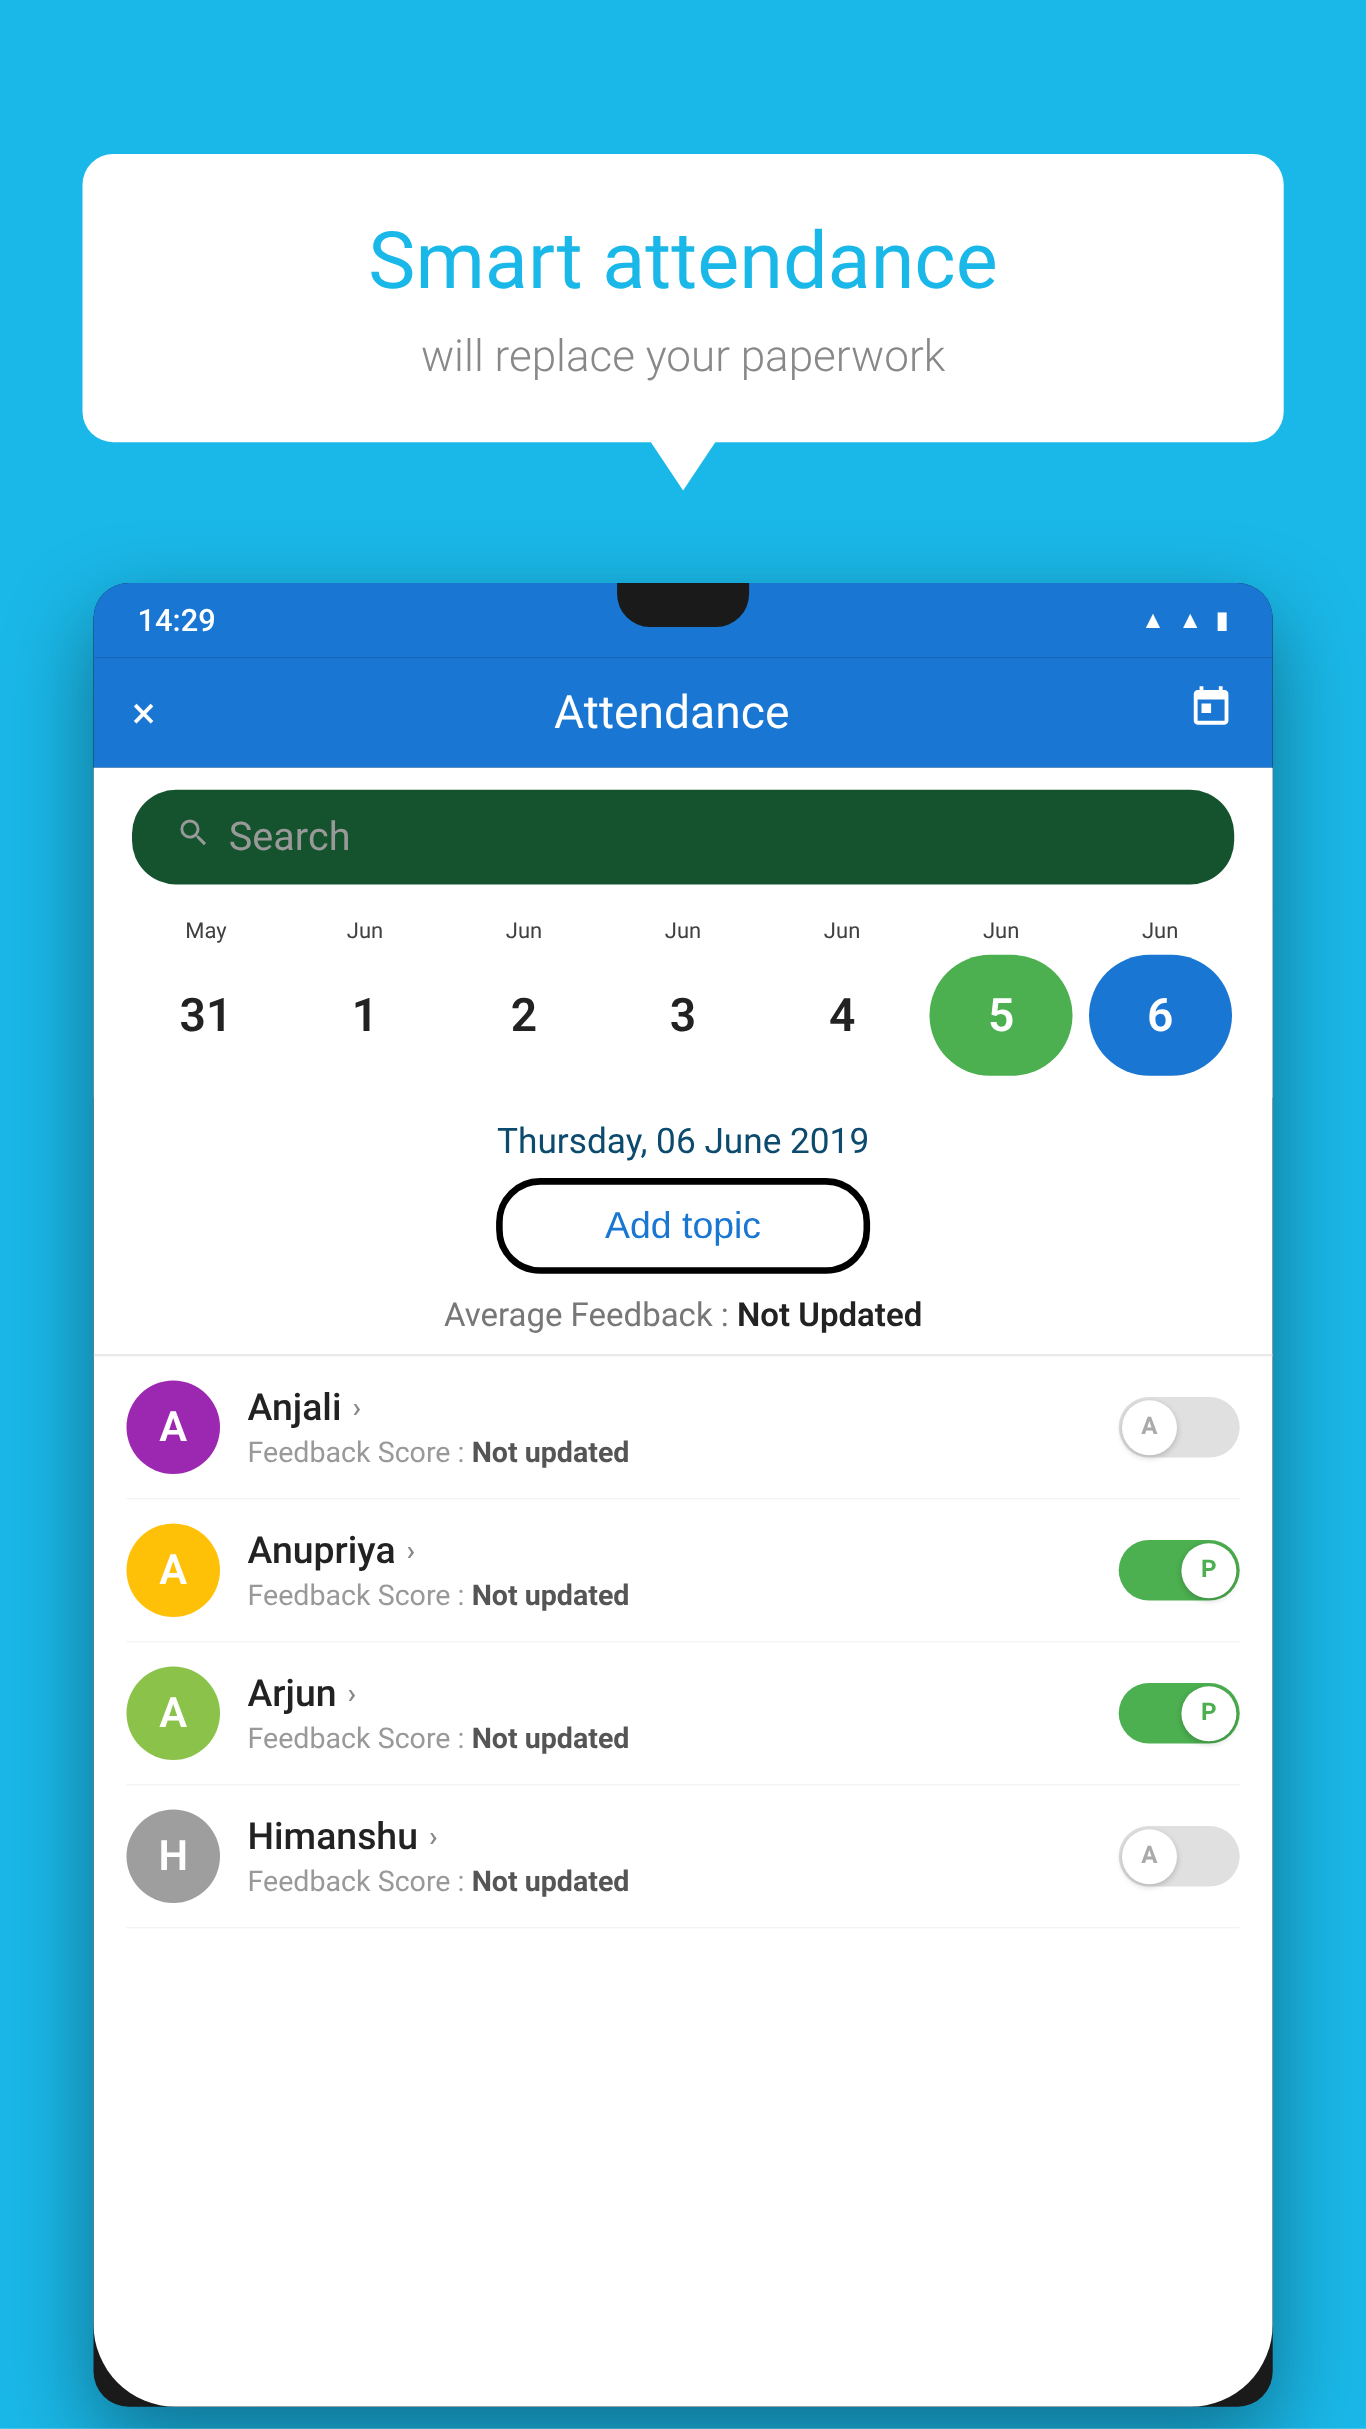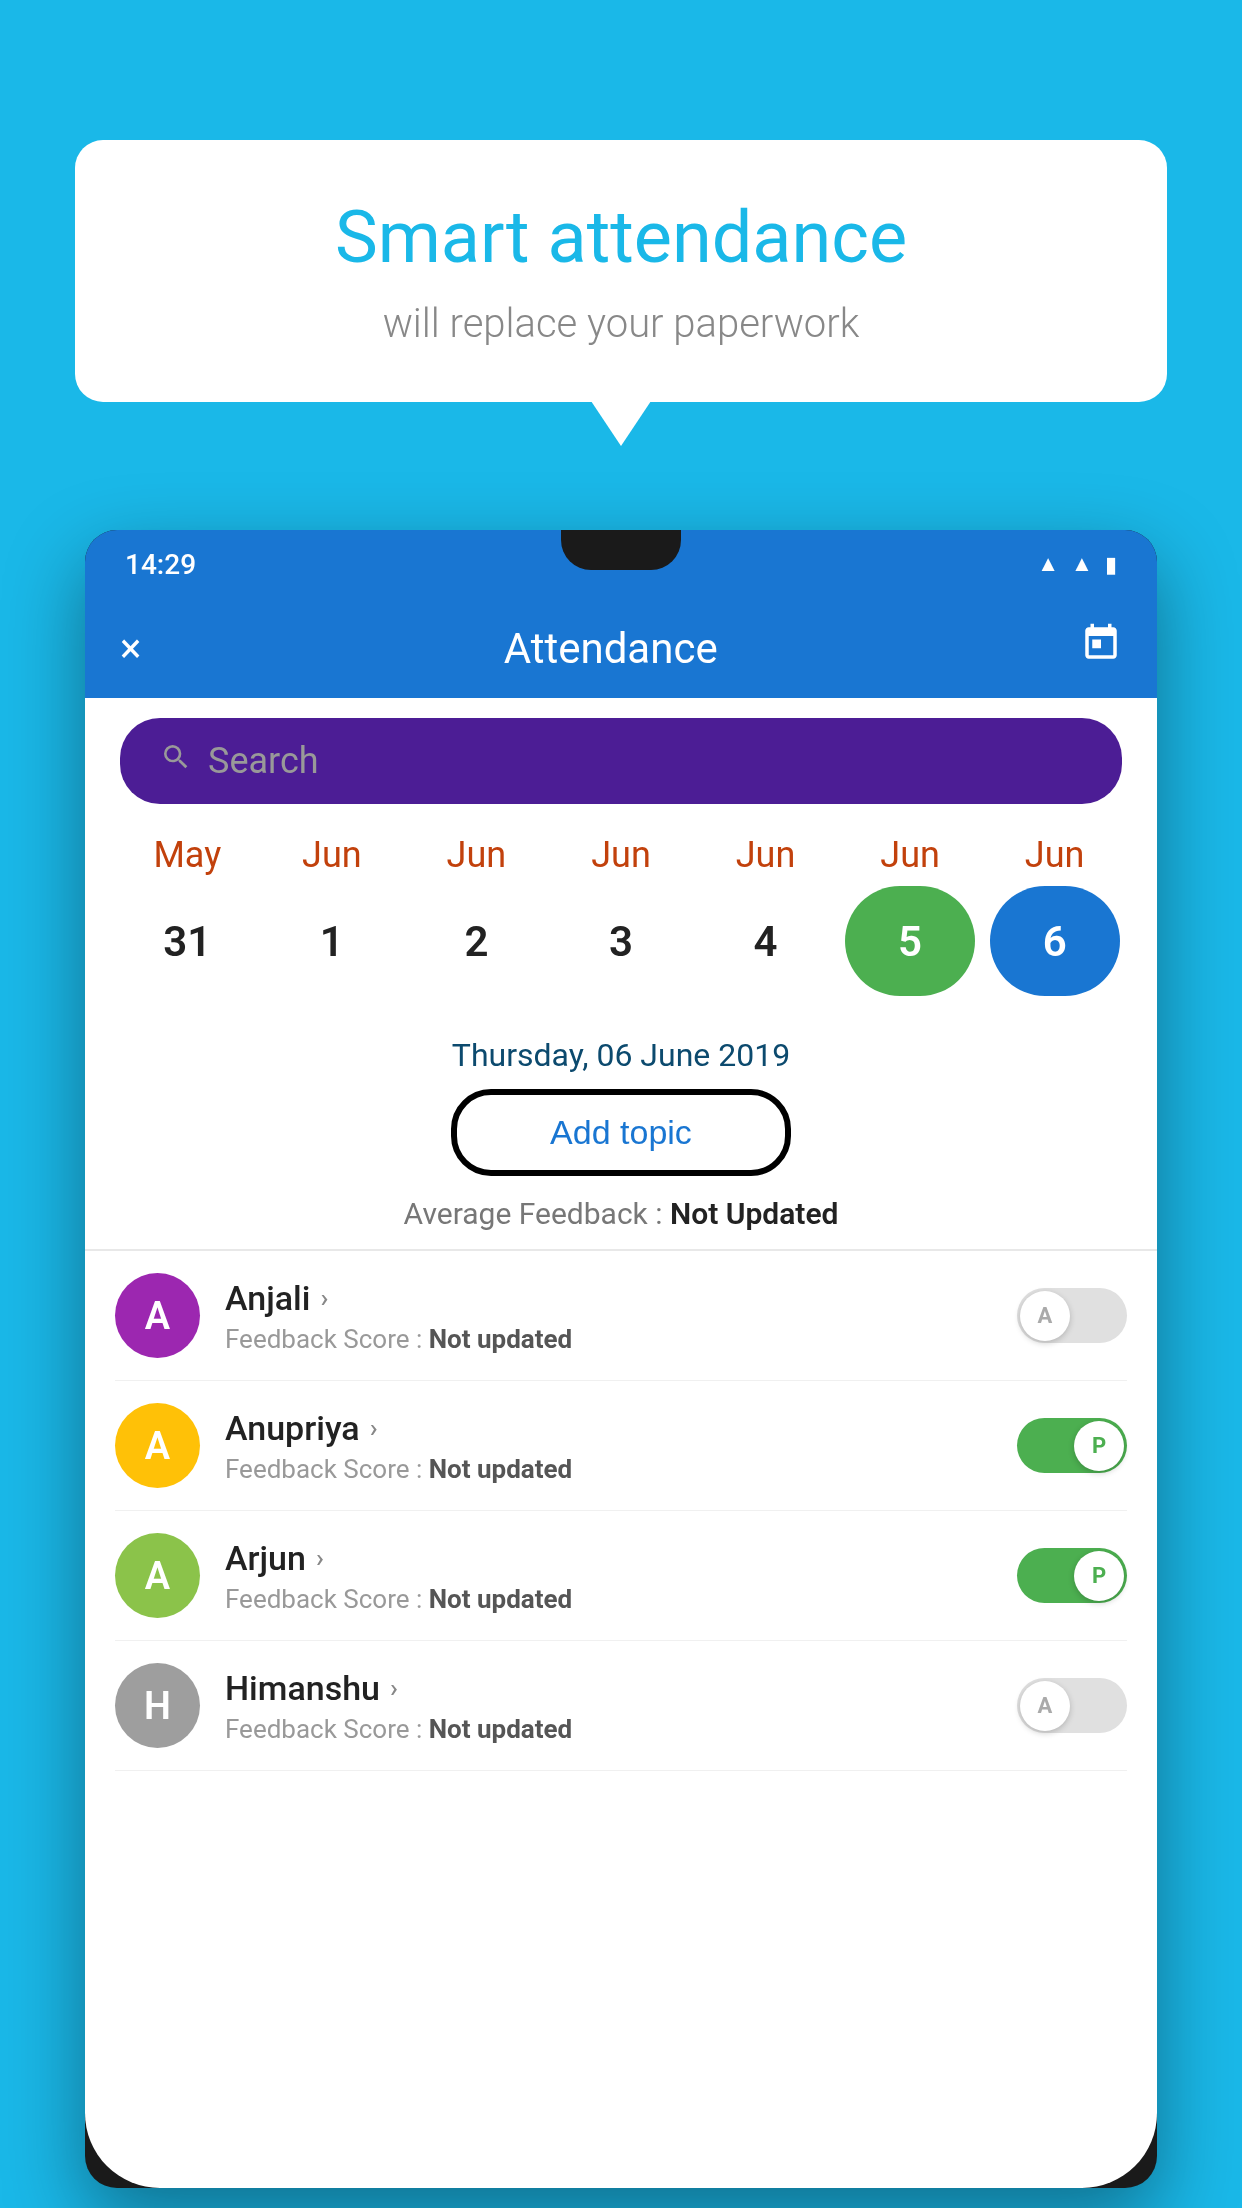--- a/index.html
+++ b/index.html
@@ -138,21 +138,21 @@
     }
 
     
     .search-bar {
       padding: 20px 35px;
       background: white;
     }
 
     .search-input {
       width: 100%;
-      background: #4c1d95;
+      background: #14532d;
       border: none;
       border-radius: 40px;
       padding: 22px 40px;
       font-size: 36px;
       color: #999;
       display: flex;
       align-items: flex-start;
       gap: 16px;
     }
 
@@ -168,22 +168,22 @@
       background: white;
     }
 
     .calendar-months {
       display: flex;
       justify-content: space-around;
       padding: 0 10px;
     }
 
     .cal-month {
-      font-size: 36px;
-      color: #c2410c;
+      font-size: 20px;
+      color: #404040;
       text-align: center;
       width: 130px;
     }
 
     .calendar-dates {
       display: flex;
       justify-content: space-around;
       padding: 10px 10px 0;
       align-items: center;
     }

